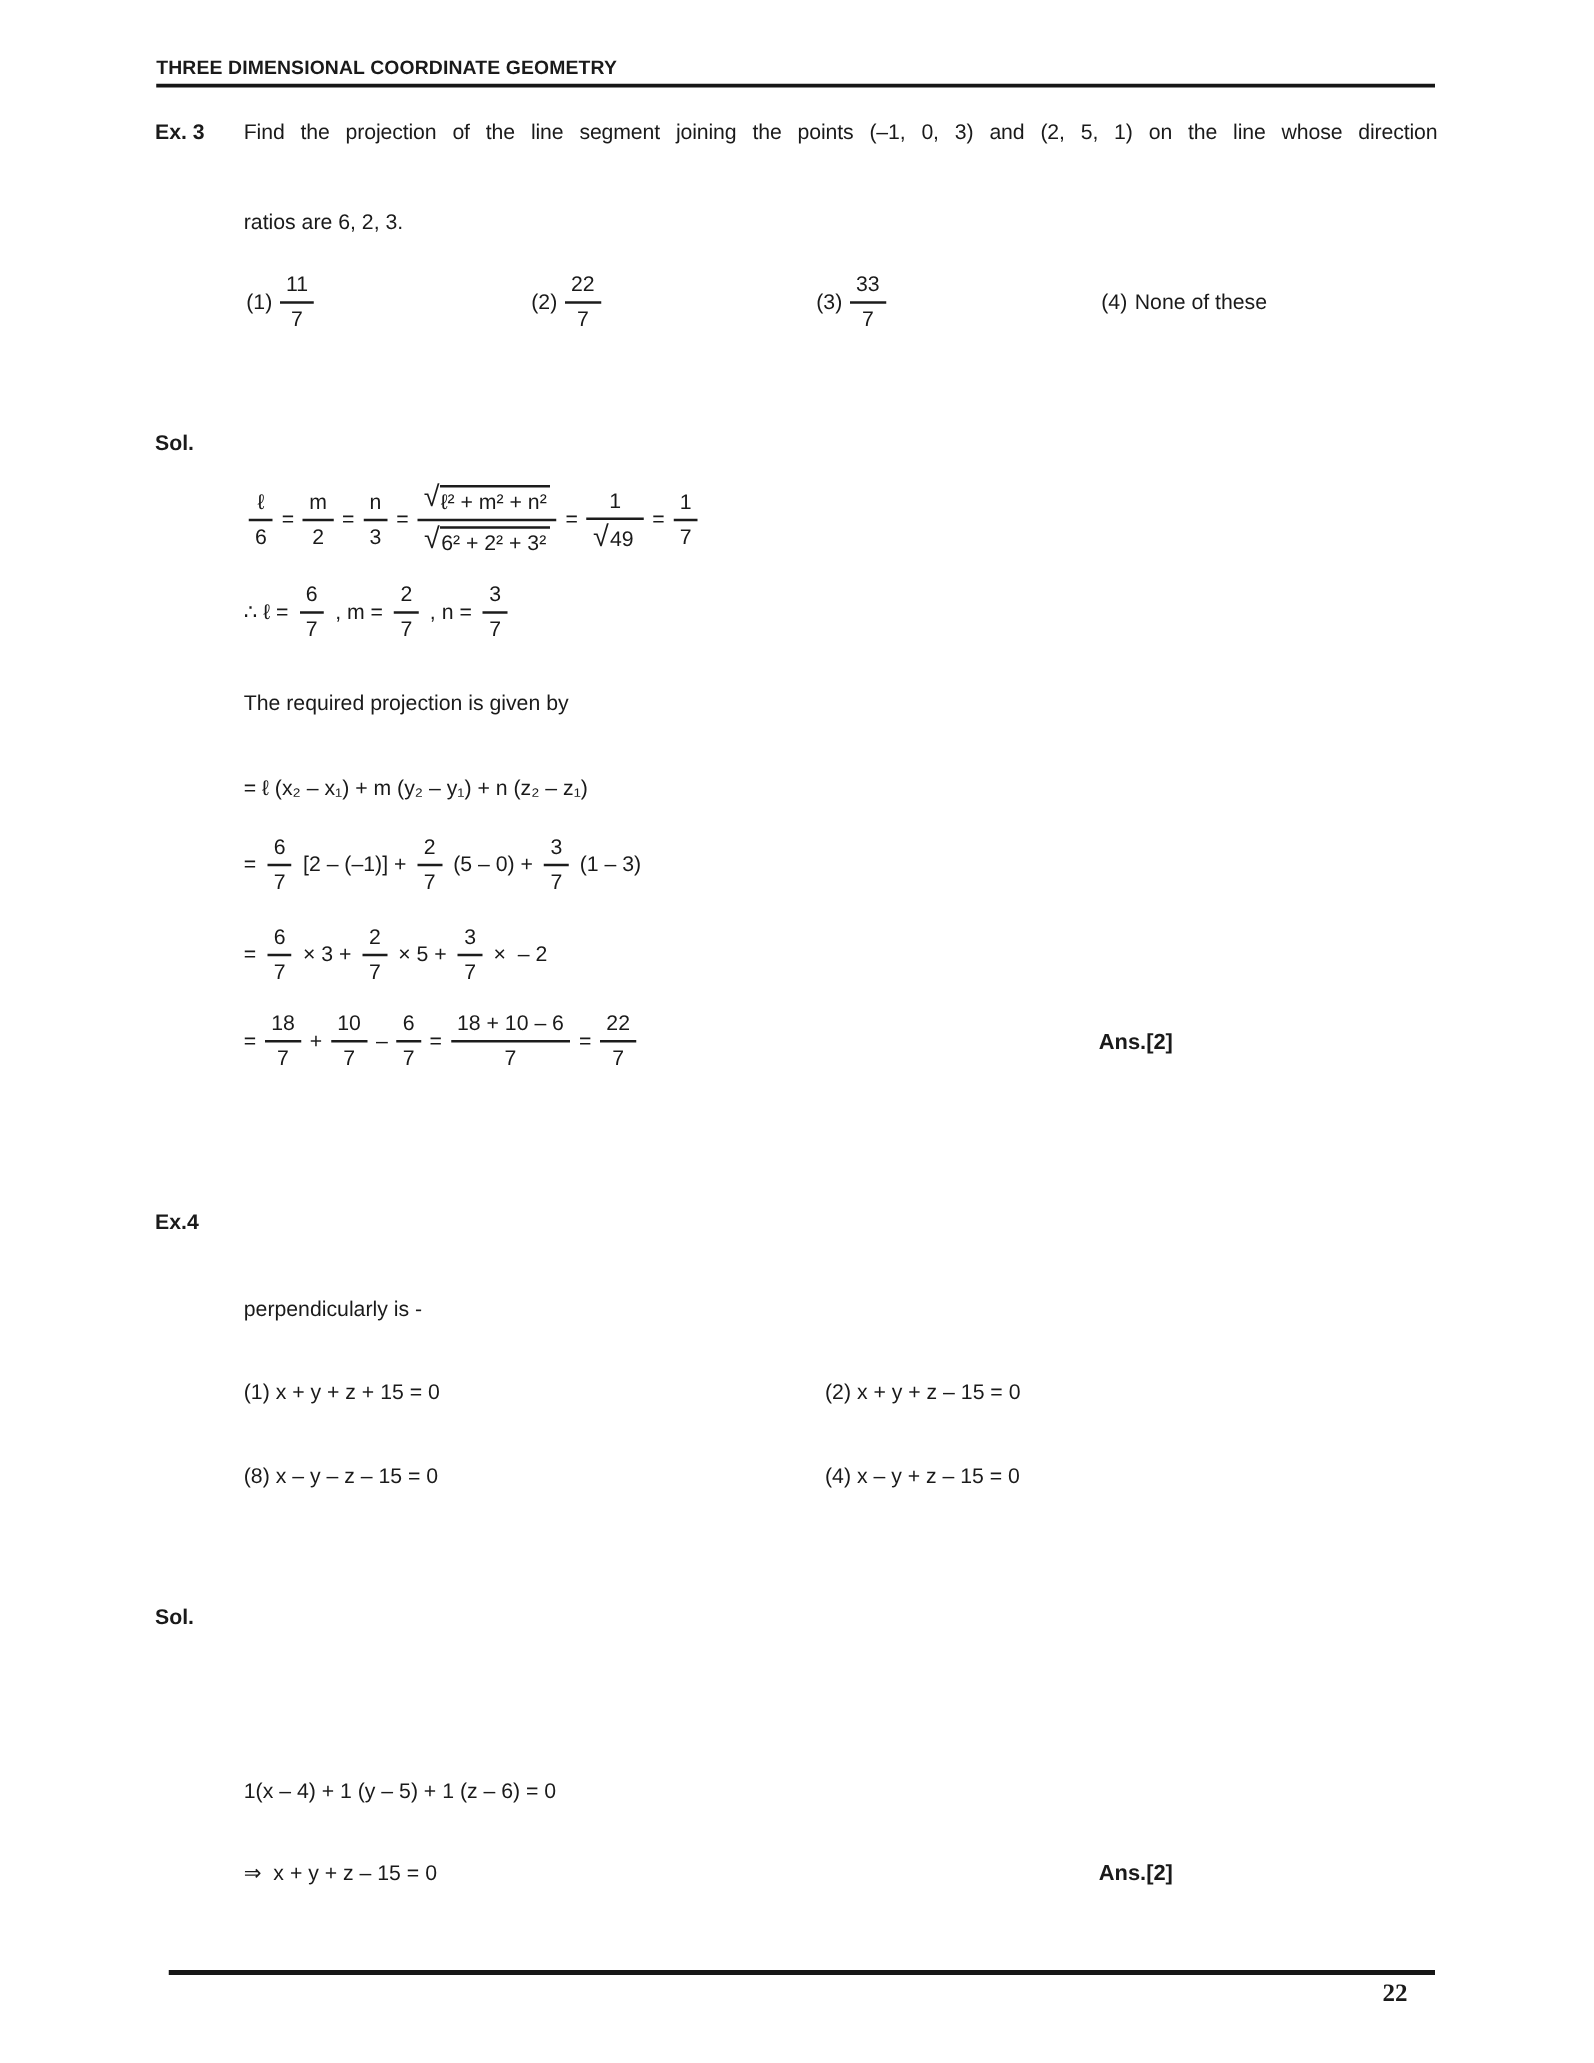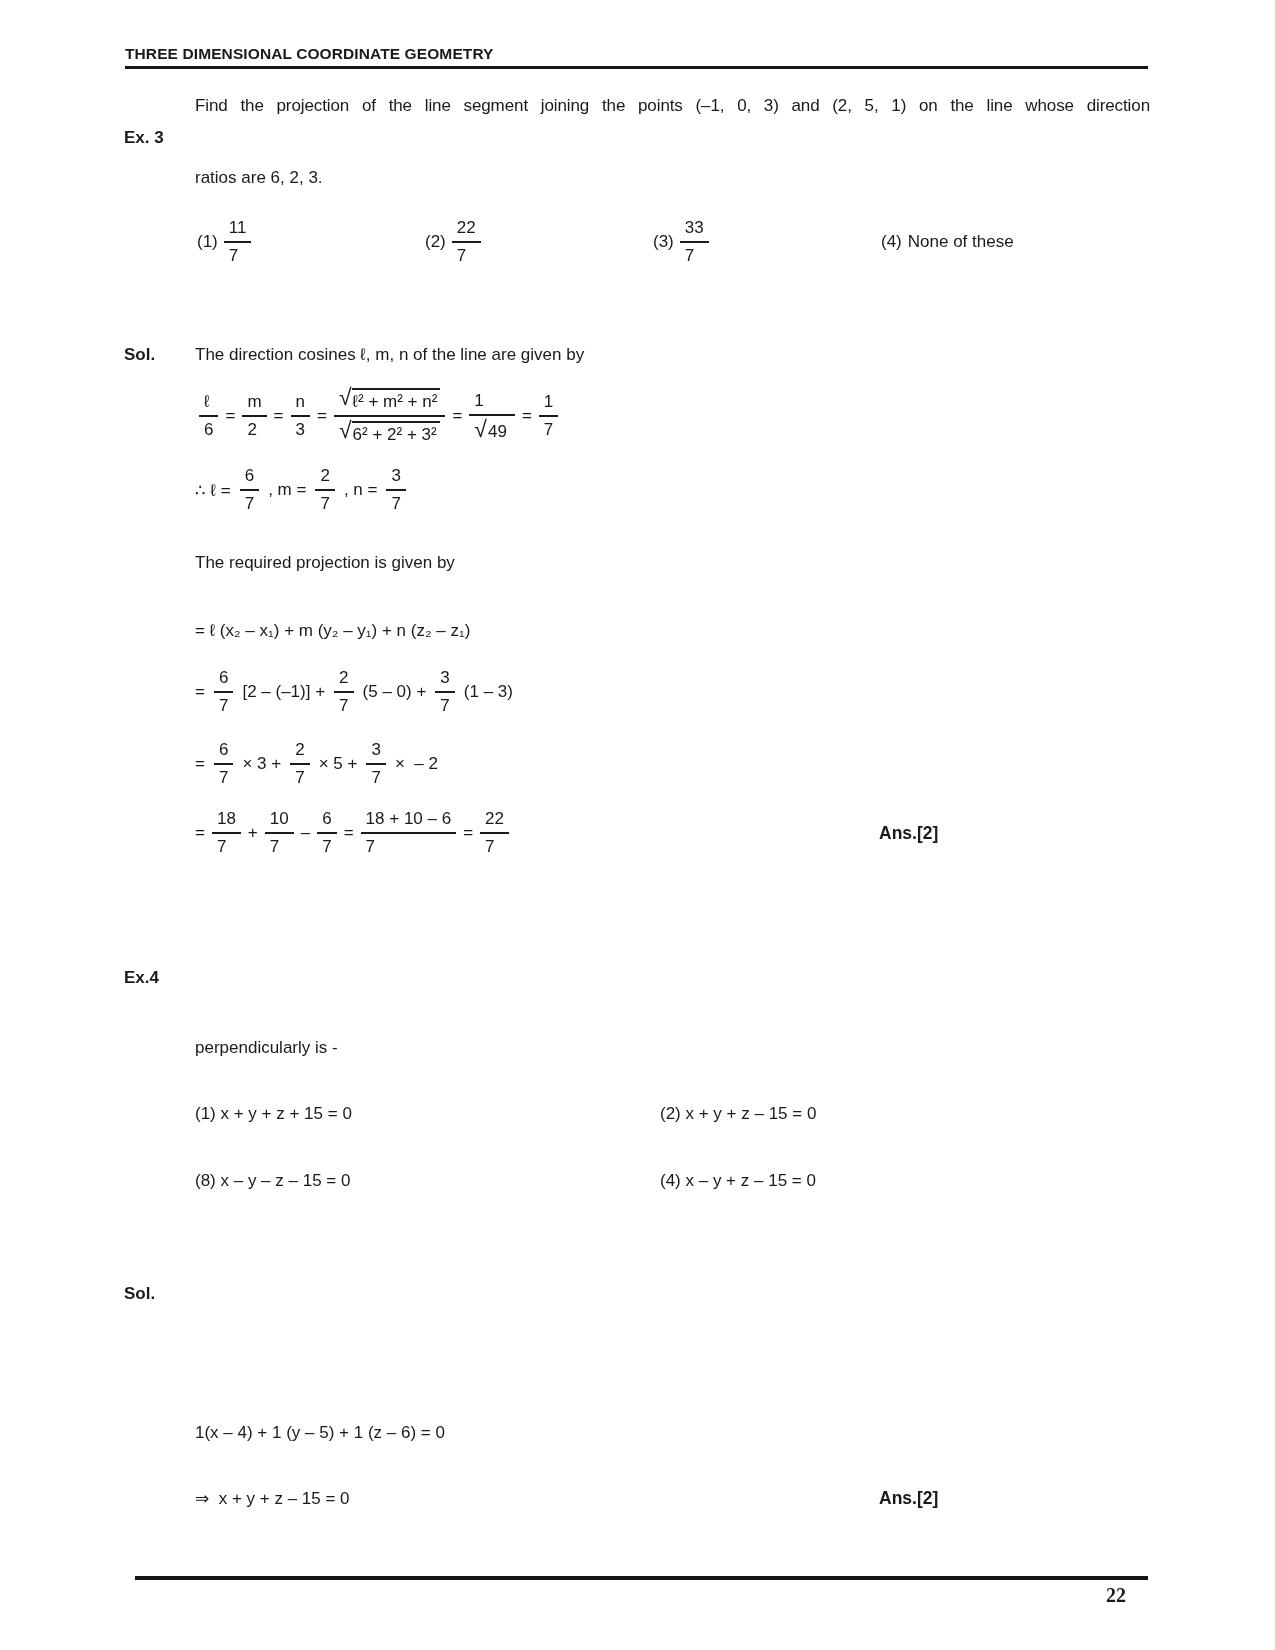--- a/index.html
+++ b/index.html
@@ -25,21 +25,21 @@
   .header {
     position:absolute; top:45px; left:125px; width:1023px;
     border-bottom:3px solid #161616; padding-bottom:3px; line-height:18px;
   }
   .title { font-weight:bold; font-size:15.5px; letter-spacing:0.1px; }
 
   
   .mrow { position:absolute; left:195px; display:flex; align-items:center; }
   .tok { white-space:pre; margin:0 5px; }
   .tok.tight { margin:0 3px; }
-  .frac { display:inline-flex; flex-direction:column; text-align:left; margin:0 4px; vertical-align:middle; }
+  .frac { display:inline-flex; flex-direction:column; text-align:center; margin:0 4px; vertical-align:middle; }
   .fnum { padding:1px 5px 2px 5px; border-bottom:2px solid #1c1c1c; line-height:22px; }
   .fden { padding:2px 5px 1px 5px; line-height:22px; }
   .sqrt { display:inline-flex; align-items:flex-start; }
   .rsign { font-size:23px; line-height:23px; }
   .rad { border-top:2px solid #1c1c1c; padding:1px 3px 0 1px; line-height:22px; margin-top:2px; }
 
   
   .optrow3 {
     position:absolute; top:210px; left:197px; width:955px; height:64px;
     display:grid; grid-template-columns:228px 228px 228px 1fr; align-items:center;
@@ -59,21 +59,21 @@
 </style>
 </head>
 <body>
 
 <div class="page">
 
   <div class="header">
     <span class="title">THREE DIMENSIONAL COORDINATE GEOMETRY</span>
   </div>
 
-  <div class="abs label" style="top:94px;margin-top:32px;">Ex. 3</div>
+  <div class="abs label" style="top:94px;">Ex. 3</div>
   <div class="abs bodytext justify" style="top:94px;">Find the projection of the line segment joining the points (–1, 0, 3) and (2, 5, 1) on the line whose direction</div>
   <div class="abs bodytext" style="top:166px;">ratios are 6, 2, 3.</div>
 
   <div class="optrow3">
     <div class="opt">
       <span>(1)</span>
       <span class="frac">
         <span class="fnum">11</span>
         <span class="fden">7</span>
       </span>
@@ -92,21 +92,20 @@
         <span class="fden">7</span>
       </span>
     </div>
     <div class="opt">
       <span>(4)</span>
       <span class="opt-text">None of these</span>
     </div>
   </div>
 
   <div class="abs label" style="top:343px;">Sol.</div>
-  <div class="abs bodytext" style="top:343px;">The direction cosines ℓ, m, n of the line are given by</div>
 
   <div class="mrow" style="top:376px; height:80px;">
     <span class="frac">
       <span class="fnum">ℓ</span>
       <span class="fden">6</span>
     </span>
     <span class="tok tight">=</span>
     <span class="frac">
       <span class="fnum">m</span>
       <span class="fden">2</span>

